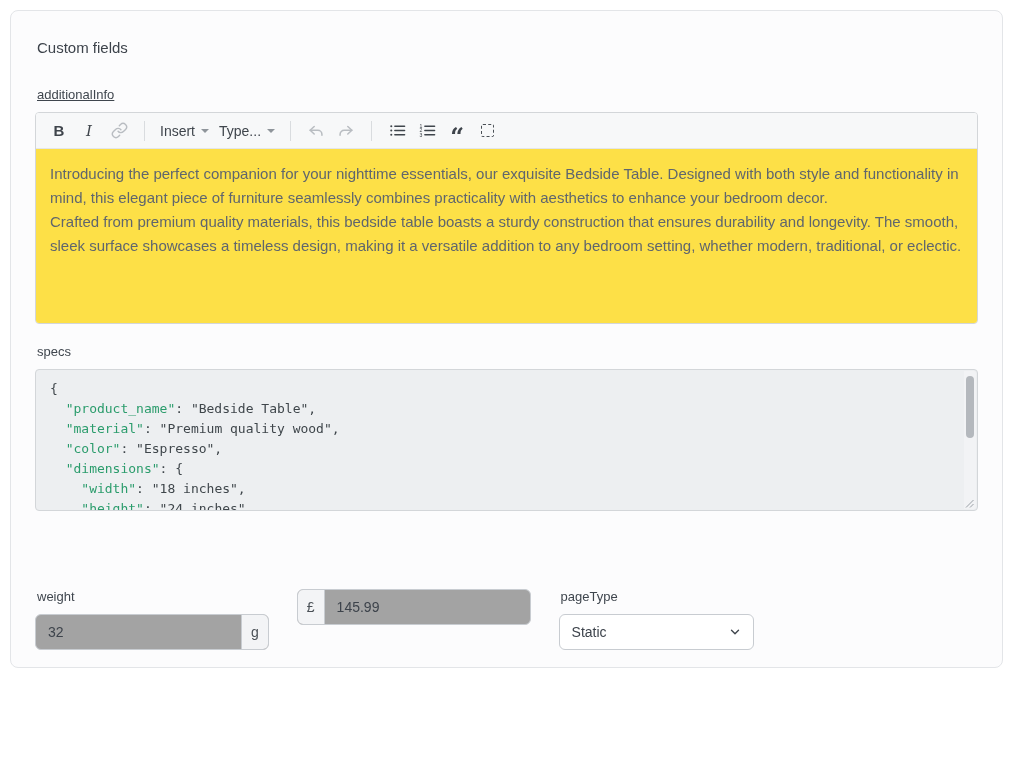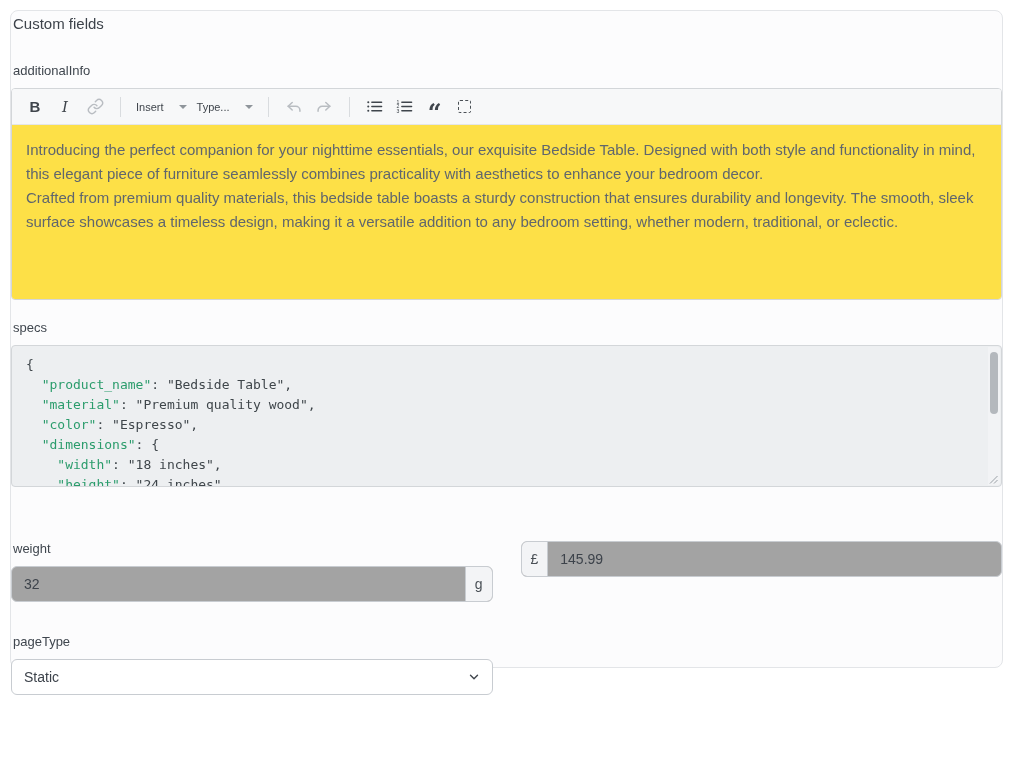--- a/index.html
+++ b/index.html
@@ -10,29 +10,30 @@
     font-family: "Liberation Sans", sans-serif;
     color: #3f454c;
     position: relative;
   }
   .card {
     position: absolute; left: 10px; top: 10px;
     width: 993px; height: 658px;
     background: #fcfcfd;
     border: 1px solid #e3e5e8;
     border-radius: 8px;
+    padding: 24px;
   }
   .card-title {
     font-size: 15px; font-weight: 500; color: #3d434b;
     margin: 4px 0 0 2px;
   }
   .field-label {
     font-size: 13px; color: #3f464e; margin: 0 0 10px 2px;
   }
-  .mt-lg { margin-top: 31px; }
+  .mt-lg { margin-top: 31px; text-decoration: underline; }
   .mt-xl { margin-top: 20px; }
 
   
   .rte {
     border: 1px solid #d3d6d9; border-radius: 4px;
     background: #ffffff; overflow: hidden;
   }
   .rte-toolbar {
     height: 36px; display: flex; align-items: center;
     background: #f7f8f9; border-bottom: 1px solid #e4e6e9;
@@ -41,21 +42,21 @@
   .tb-btn {
     min-width: 26px; height: 26px; display: flex; align-items: center;
     justify-content: center; border: none; background: transparent;
     cursor: pointer; color: #3f454c; padding: 0 3px; border-radius: 3px;
     font-family: "Liberation Sans", sans-serif;
   }
   .tb-btn.disabled { color: #b9bdc2; }
   .tb-bold { font-weight: 700; font-size: 15px; }
   .tb-italic { font-family: "DejaVu Serif", serif; font-style: italic; font-size: 15px; }
   .tb-divider { width: 1px; height: 20px; background: #d9dcdf; margin: 0 8px; }
-  .tb-drop { font-size: 11px; color: #3f454c; display: flex; align-items: center; gap: 15px; }
+  .tb-drop { font-size: 14px; color: #3f454c; display: flex; align-items: center; gap: 6px; }
   .tb-caret { width: 0; height: 0; border-left: 4px solid transparent;
     border-right: 4px solid transparent; border-top: 4px solid #8f959b; margin-top: 1px; }
   .tb-quote { font-family: "DejaVu Serif", serif; font-weight: 700; font-size: 24px;
     line-height: 10px; padding-top: 12px; }
   .tb-square { width: 13px; height: 13px; border: 1px dashed #4a5056; border-radius: 2px; }
   .rte-content {
     padding: 13px 14px 19px 14px;
     font-size: 15px; line-height: 24px; color: #60666d;
     min-height: 174px; background: #fde047;
   }
@@ -82,22 +83,22 @@
     background: #f2f3f5; border-radius: 0 3px 3px 0;
   }
   .code-scroll-thumb {
     position: absolute; top: 5px; left: 2px; width: 8px; height: 62px;
     background: #b4b8bd; border-radius: 4px;
   }
   .resize-handle { position: absolute; right: 3px; bottom: 2px; }
 
   
   .fields-grid {
-    margin-top: 54px;
-    display: grid; grid-template-columns: 1fr 1fr;
+    margin-top: 78px;
+    display: grid; grid-template-columns: 1fr 1fr 1fr 1fr;
     column-gap: 28px; row-gap: 32px;
   }
   .input-group {
     display: flex; align-items: stretch; height: 36px;
     border: 1px solid #c8ccd1; border-radius: 6px;
     background: #a3a3a3; overflow: hidden;
   }
   .input-group input {
     flex: 1; min-width: 0; border: none; outline: none; background: transparent;
     padding: 0 12px; font-size: 14px; color: #3d434b;

